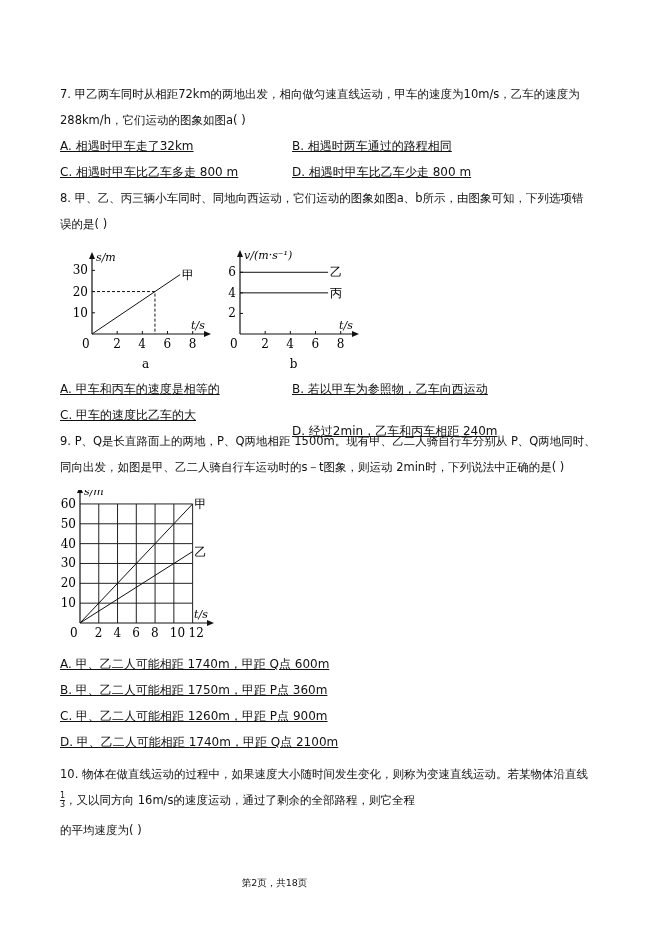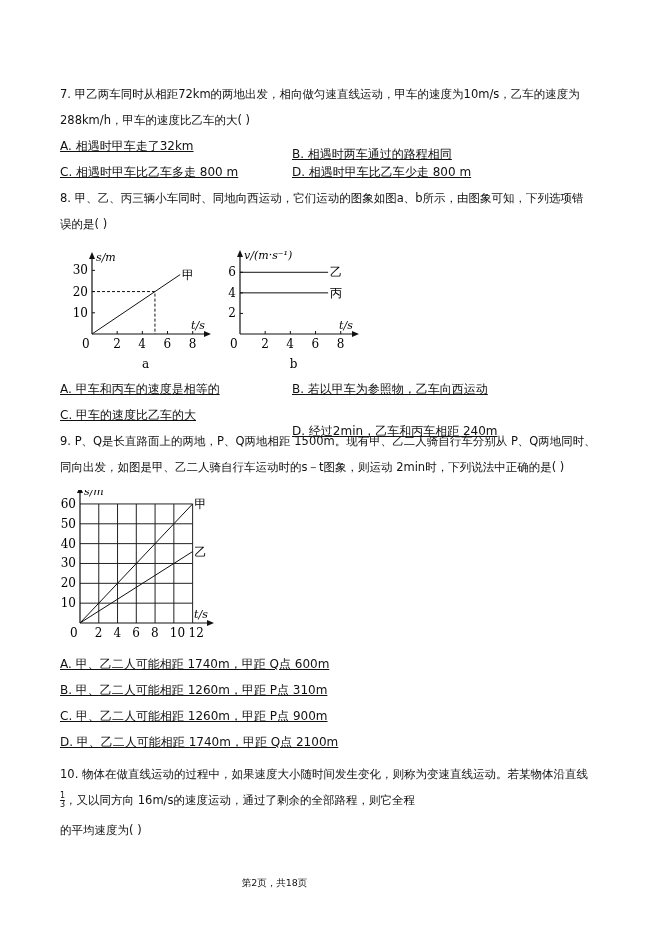--- a/index.html
+++ b/index.html
@@ -8,23 +8,23 @@
   .opt{position:absolute;font-size:12px;white-space:nowrap;line-height:16px;text-decoration:underline;}
   .footer{position:absolute;top:877px;left:0;width:549px;text-align:center;font-size:9.5px;}
   svg text{font-family:"DejaVu Serif",serif;}
   .frac{display:inline-block;vertical-align:middle;font-size:8px;line-height:8px;text-align:center;}
   .frac span{display:block;}
 </style>
 </head>
 <body>
 
 <div class="line" style="top:86px;">7. 甲乙两车同时从相距72km的两地出发，相向做匀速直线运动，甲车的速度为10m/s，乙车的速度为</div>
-<div class="line" style="top:112px;">288km/h，甲车的速度比乙车的大(    )</div>
+<div class="line" style="top:112px;">288km/h，它们运动的图象如图a(    )</div>
 <div class="opt" style="top:138px;left:60px;">A. 相遇时甲车走了32km</div>
-<div class="opt" style="top:146px;left:292px;">B. 相遇时两车通过的路程相同</div>
+<div class="opt" style="top:138px;left:292px;">B. 相遇时两车通过的路程相同</div>
 <div class="opt" style="top:164px;left:60px;text-align:right;">C. 相遇时甲车比乙车多走 800 m</div>
 <div class="opt" style="top:164px;left:292px;">D. 相遇时甲车比乙车少走 800 m</div>
 
 <div class="line" style="top:190px;">8. 甲、乙、丙三辆小车同时、同地向西运动，它们运动的图象如图a、b所示，由图象可知，下列选项错</div>
 <div class="line" style="top:216px;">误的是(    )</div>
 
 <svg id="chart-a" style="position:absolute;left:60px;top:245px;" width="170" height="130">
     <line x1="32" y1="89" x2="147" y2="89" stroke="#111" stroke-width="1.2"></line>
     <polygon points="151,89 144,86 144,92" fill="#111"></polygon>
     <line x1="32" y1="89" x2="32" y2="11" stroke="#111" stroke-width="1.2"></line>
@@ -120,21 +120,21 @@
     <text x="16" y="57.63492063492063" font-size="12" text-anchor="end">40</text>
     <text x="16" y="37.7936507936508" font-size="12" text-anchor="end">50</text>
     <text x="16" y="17.952380952380963" font-size="12" text-anchor="end">60</text>
     <polyline points="20,133 132.61538461538464,13.952380952380963" fill="none" stroke="#111" stroke-width="1"></polyline>
     <text x="134.61538461538464" y="17.952380952380963" font-size="12">甲</text>
     <polyline points="20,133 132.61538461538464,61.57142857142857" fill="none" stroke="#111" stroke-width="1"></polyline>
     <text x="134.61538461538464" y="65.57142857142857" font-size="12">乙</text>
   </svg>
 
 <div class="opt" style="top:656px;left:60px;">A. 甲、乙二人可能相距 1740m，甲距 Q点 600m</div>
-<div class="opt" style="top:682px;left:60px;">B. 甲、乙二人可能相距 1260m，甲距 P点 310m</div>
+<div class="opt" style="top:682px;left:60px;">B. 甲、乙二人可能相距 1750m，甲距 P点 360m</div>
 <div class="opt" style="top:708px;left:60px;">C. 甲、乙二人可能相距 1260m，甲距 P点 900m</div>
 <div class="opt" style="top:734px;left:60px;">D. 甲、乙二人可能相距 1740m，甲距 Q点 2100m</div>
 
 <div class="line" style="top:766px;">10. 物体在做直线运动的过程中，如果速度大小随时间发生变化，则称为变速直线运动。若某物体沿直线</div>
 <div class="line" style="top:792px;">
   <span class="frac"><span>1</span><span style="border-top:1px solid #333;">3</span></span><span>，又以同方向 16m/s的速度运动，通过了剩余的全部路程，则它全程</span>
 </div>
 <div class="line" style="top:822px;">的平均速度为(    )</div>
 
 <div class="footer">第2页，共18页</div>

